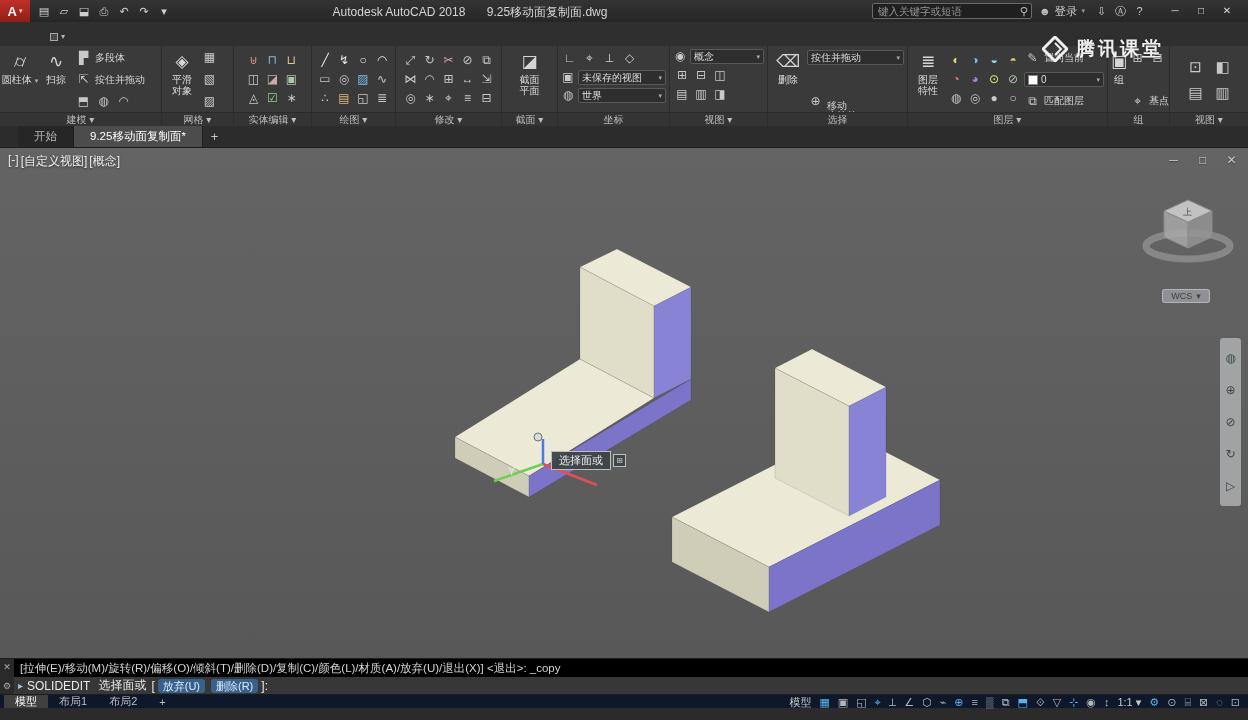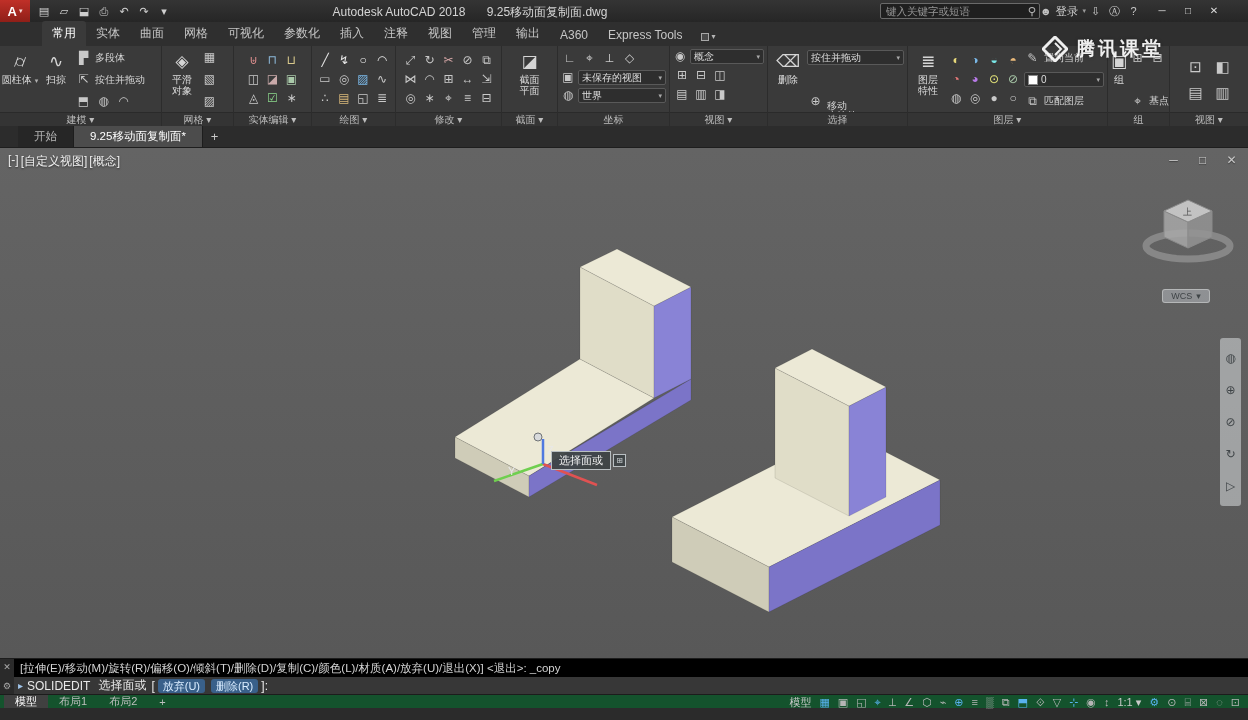--- a/index.html
+++ b/index.html
@@ -7,21 +7,21 @@
   .app{position:relative;width:1248px;height:720px;background:#2b2b2b;overflow:hidden;}
 
   
   .titlebar{position:absolute;left:0;top:0;width:1248px;height:22px;background:linear-gradient(#343434,#262626);display:flex;align-items:center;}
   .appbtn{width:30px;height:22px;background:linear-gradient(#c03028,#8f1f18);display:flex;align-items:center;justify-content:center;gap:2px;color:#fff;font-weight:bold;font-size:13px;}
   .appbtn .caret{font-size:7px;color:#f5d9d6;}
   .qat{display:flex;align-items:center;margin-left:4px;}
   .qat .ri{width:20px;height:18px;line-height:18px;text-align:center;font-size:11px;color:#cfcfcf;}
   .title{position:absolute;left:280px;width:380px;top:4px;text-align:center;font-size:12px;color:#d4d4d4;white-space:nowrap;}
   .title .doc{margin-left:18px;}
-  .tb-right{position:absolute;right:0;top:0;height:22px;display:flex;align-items:center;padding-right:21px;}
+  .tb-right{position:absolute;right:0;top:0;height:22px;display:flex;align-items:center;gap:7px;padding-right:8px;}
   .search{display:flex;align-items:center;width:160px;height:16px;background:#1f1f1f;border:1px solid #6a6a6a;border-radius:2px;padding:0 3px;}
   .search input{flex:1;background:transparent;border:none;outline:none;color:#cfcfcf;font-size:10.5px;min-width:0;}
   .search input::placeholder{color:#969696;}
   .search .mag{color:#b5b5b5;font-size:11px;}
   .signin{display:flex;align-items:center;gap:4px;color:#cccccc;font-size:11.5px;}
   .signin .person{font-size:11px;color:#c3c3c3;}
   .signin .caret{font-size:7px;color:#9b9b9b;}
   .helpicons{display:flex;align-items:center;}
   .helpicons .ri{width:19px;height:18px;line-height:18px;text-align:center;font-size:11px;color:#c8c8c8;}
   .winctl{display:flex;align-items:center;margin-left:6px;}
@@ -92,21 +92,21 @@
   .cmdstrip{width:14px;background:#2a2a2a;display:flex;flex-direction:column;justify-content:space-between;align-items:center;padding:3px 0;font-size:9px;color:#a8a8a8;}
   .cmdrows{flex:1;display:flex;flex-direction:column;}
   .cmdhist{height:18px;line-height:18px;font-size:11.5px;color:#d2d2d2;padding-left:6px;background:#000000;white-space:nowrap;}
   .cmdinput{height:18px;display:flex;align-items:center;font-size:12px;color:#e8e8e8;padding-left:4px;background:#373737;white-space:nowrap;}
   .cprompt{color:#9fc3e8;margin-right:4px;font-size:10px;}
   .cname{margin-right:8px;}
   .cmdinput .gap{margin-right:5px;}
   .chip{background:#39608a;color:#d9ecff;border-radius:3px;padding:0 5px;margin:0 3px;font-size:11px;line-height:14px;}
 
   
-  .statusbar{position:absolute;left:0;top:694px;width:1248px;height:14px;background:#14532d;display:flex;align-items:center;border-top:1px solid #1c1c1c;padding:0 4px;}
+  .statusbar{position:absolute;left:0;top:694px;width:1248px;height:14px;background:#0f172a;display:flex;align-items:center;border-top:1px solid #1c1c1c;padding:0 4px;}
   .ltabs{display:flex;align-items:stretch;height:100%;}
   .ltab{display:flex;align-items:center;padding:0 11px;font-size:11px;color:#bfbfbf;white-space:nowrap;}
   .ltab.active{background:#404040;color:#ffffff;}
   .statusicons{margin-left:auto;display:flex;align-items:center;}
   .statusicons .ri{width:auto;padding:0 4px;font-size:11px;color:#b5b5b5;height:20px;line-height:20px;}
   .statusicons .ri.active{color:#58b2f0;}
   .statusicons .ri.stext{font-size:11px;color:#c9c9c9;}
 </style>
 </head>
 <body>
@@ -148,36 +148,20 @@
         </div>
       <div class="winctl">
           <span class="ri">─</span>
           <span class="ri">□</span>
           <span class="ri">✕</span>
         </div>
     </div>
   </div>
 
   <div class="tabrow">
-    <div class="tabs">
-
-    <div class="rtab active">常用</div>
-        <div class="rtab">实体</div>
-        <div class="rtab">曲面</div>
-        <div class="rtab">网格</div>
-        <div class="rtab">可视化</div>
-        <div class="rtab">参数化</div>
-        <div class="rtab">插入</div>
-        <div class="rtab">注释</div>
-        <div class="rtab">视图</div>
-        <div class="rtab">管理</div>
-        <div class="rtab">输出</div>
-        <div class="rtab">A360</div>
-        <div class="rtab">Express Tools</div>
-      </div>
     <div class="ribopt">
       <span class="sq"></span>
       <span class="caret">▾</span>
     </div>
   </div>
 
   <div class="ribbon">
 
     <div class="panel" style="width:162px">
       <div class="pbody">

